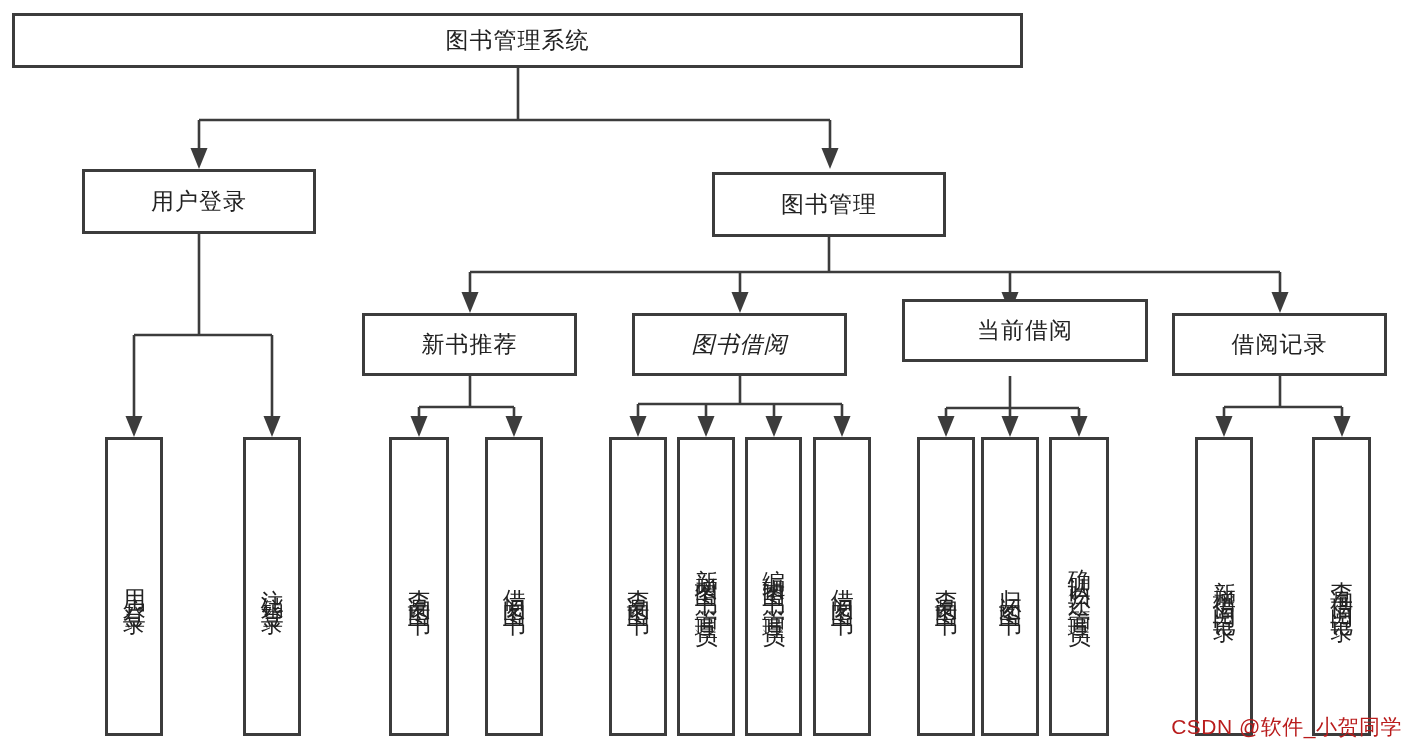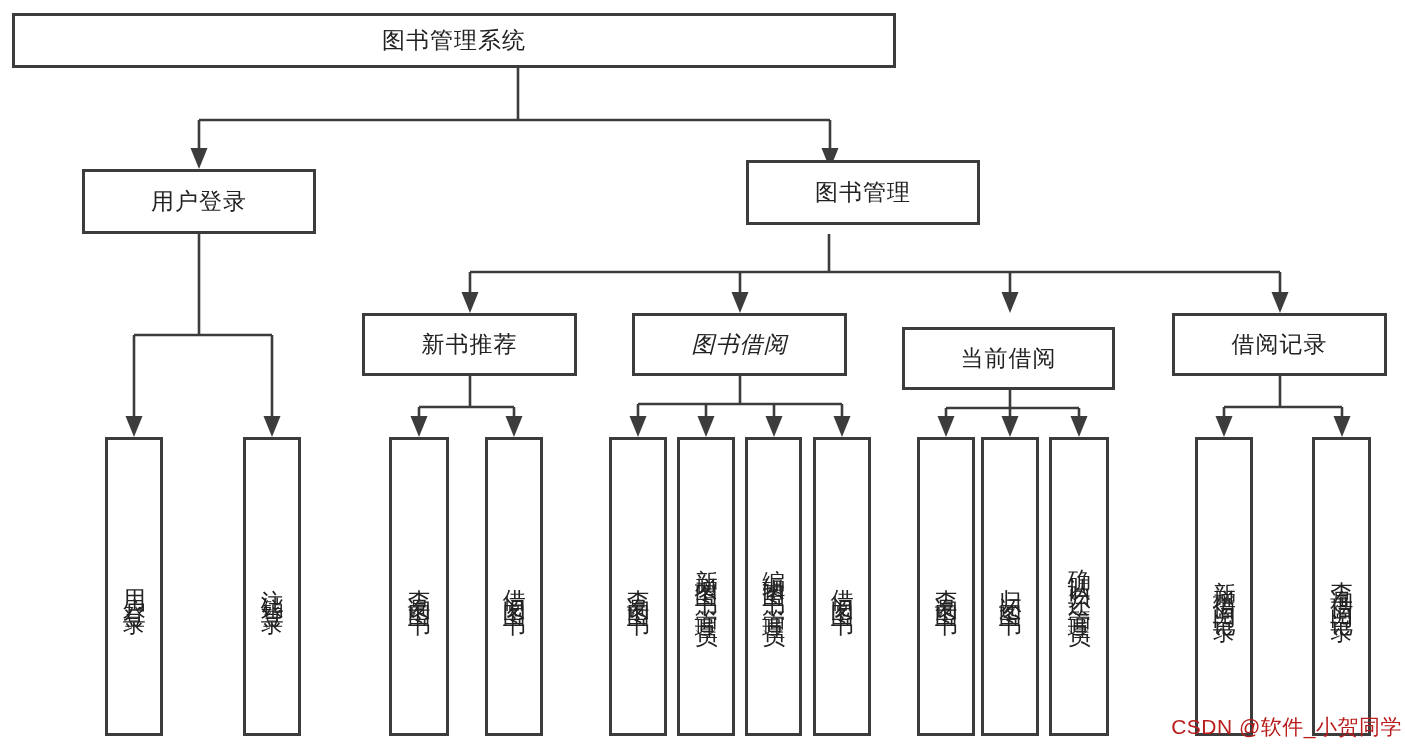--- a/index.html
+++ b/index.html
@@ -33,28 +33,28 @@
     letter-spacing: 1px;
   }
   .vbox span {
     writing-mode: vertical-rl;
     text-orientation: mixed;
     letter-spacing: 8px;
     line-height: 1.1;
     white-space: nowrap;
   }
   
-  .b-root    { left: 12px;   top: 13px;  width: 884px; height: 55px; }
+  .b-root    { left: 12px;   top: 13px;  width: 1011px; height: 55px; }
   
   .b-user    { left: 82px;   top: 169px; width: 234px;  height: 65px; }
-  .b-mgmt    { left: 712px;  top: 160px; width: 234px;  height: 65px; margin-left: 34px; }
+  .b-mgmt    { left: 712px;  top: 172px; width: 234px;  height: 65px; }
   
   .b-rec     { left: 362px;  top: 313px; width: 215px;  height: 63px; }
   .b-borrow  { left: 632px;  top: 313px; width: 215px;  height: 63px; font-style: italic; }
-  .b-current { left: 902px;  top: 327px; width: 213px;  height: 63px; }
+  .b-current { left: 902px;  top: 299px; width: 246px;  height: 63px; }
   .b-records { left: 1172px; top: 313px; width: 215px;  height: 63px; }
   
   .leaf      { top: 437px; height: 299px; }
   .l1  { left: 105px;  width: 58px; }
   .l2  { left: 243px;  width: 58px; }
   .l3  { left: 389px;  width: 60px; }
   .l4  { left: 485px;  width: 58px; }
   .l5  { left: 609px;  width: 58px; }
   .l6  { left: 677px;  width: 58px; }
   .l7  { left: 745px;  width: 57px; }

